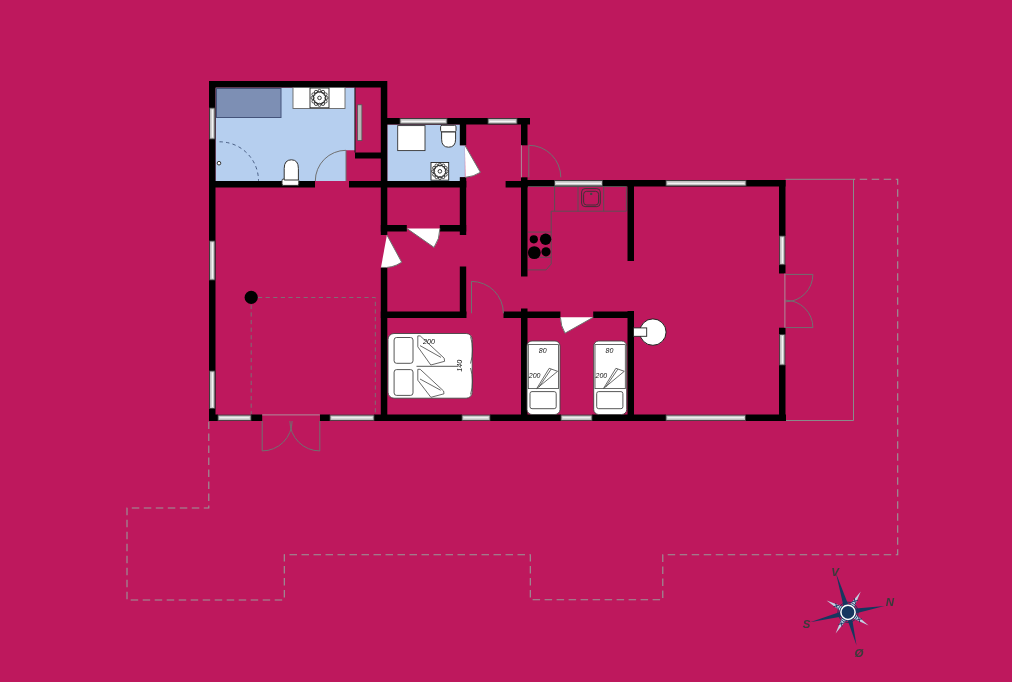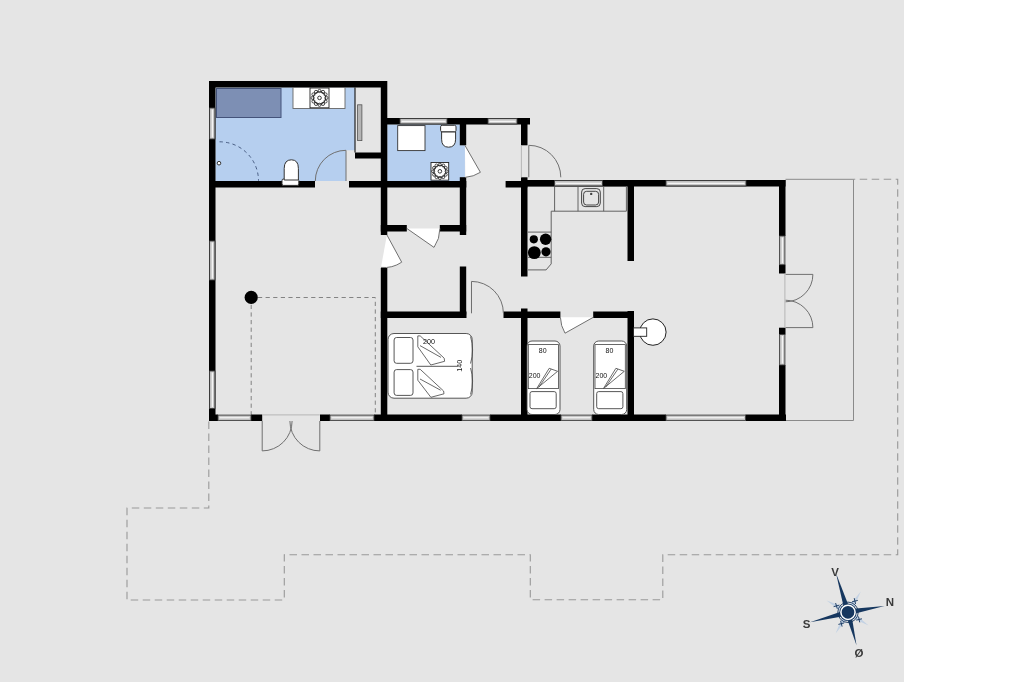--- a/index.html
+++ b/index.html
@@ -1,17 +1,17 @@
 <!DOCTYPE html>
 <html><head>
 <meta charset="utf-8">
 <style>
   html,body{margin:0;padding:0;background:#ffffff;}
-  #stage{position:relative;width:904px;height:682px;background:#e5e5e5;overflow:hidden;
-         font-family:"Liberation Sans", sans-serif;}
+  #stage{position:relative;width:1012px;height:682px;background:#be185d;overflow:hidden;
+         font-family:"Liberation Sans", sans-serif;font-style:italic;}
   svg{position:absolute;left:0;top:0;}
 </style>
 </head>
 <body>
 <div id="stage">
 <svg width="1024" height="682" viewBox="0 0 1024 682">
 
 <path d="M785.5,179.3 H853.5 V420.5 H785.5" fill="none" stroke="#8a8a8a" stroke-width="1"></path>
 
 <path d="M208.8,421.5 V508 H127 V600 H284.3 V554.8 H530.3 V599.7 H662.8 V554.8 H897.7 V179.3 H853.5" fill="none" stroke="#999999" stroke-width="1.1" stroke-dasharray="7.5,4.5"></path>

